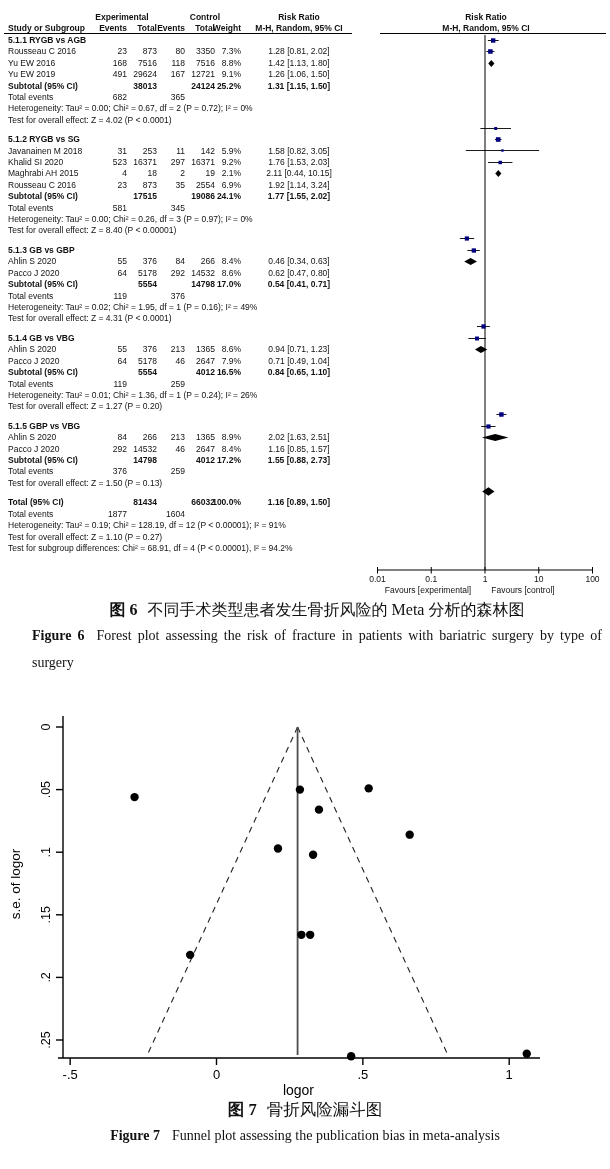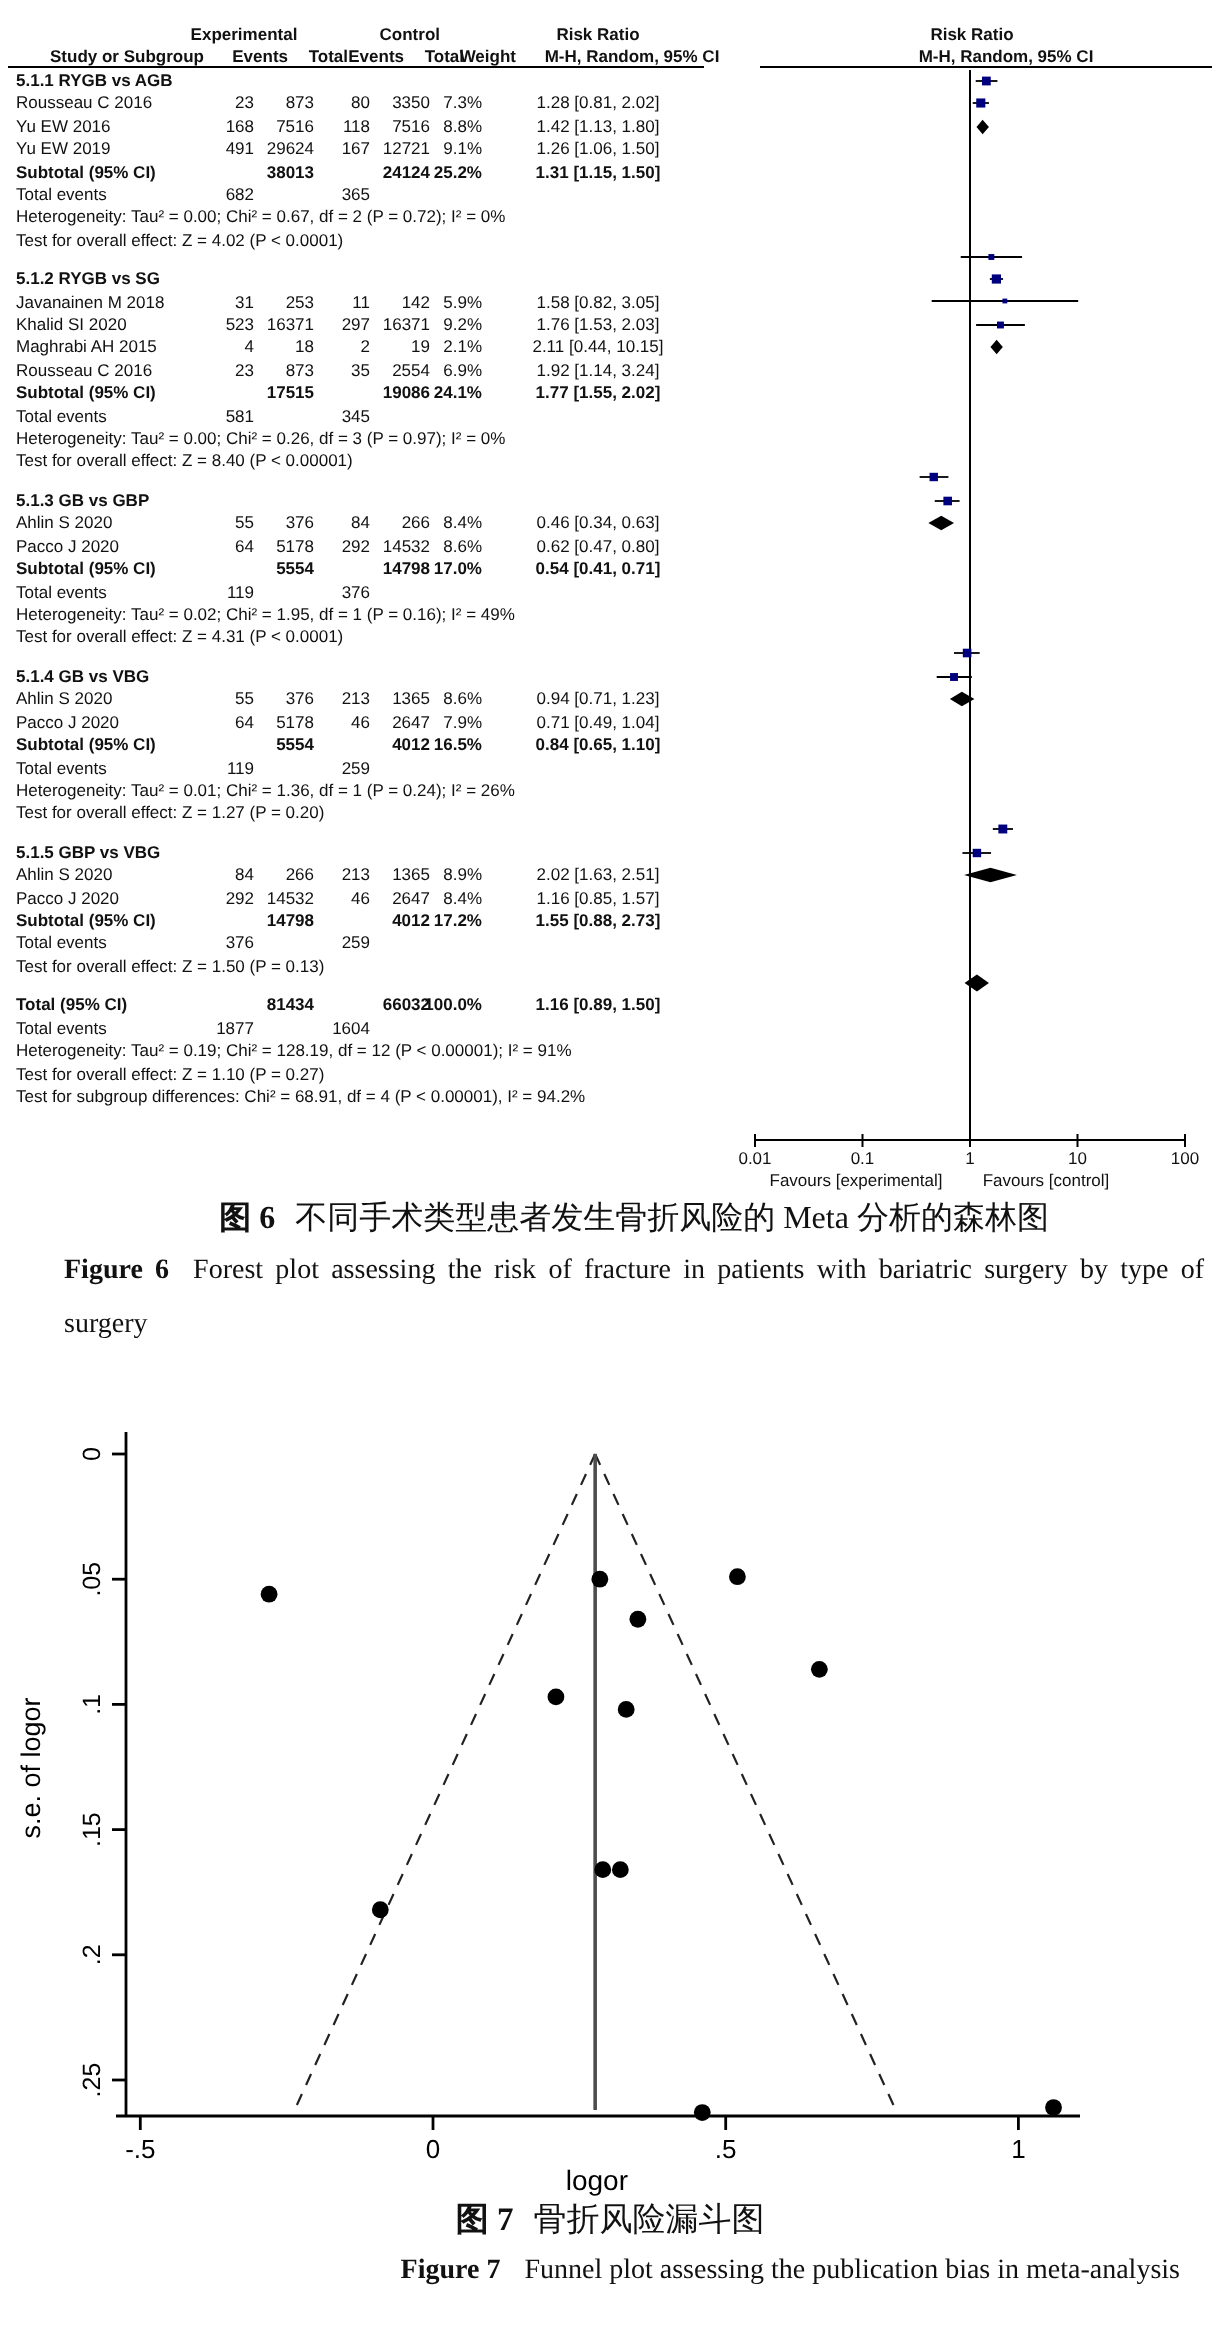--- a/index.html
+++ b/index.html
@@ -6,21 +6,21 @@
   .page{position:relative;width:610px;height:1169px;background:#fff;overflow:hidden;
         font-family:"Liberation Sans",sans-serif;color:#111;}
   
   #forest{position:absolute;left:0;top:12px;width:508px;}
   .fhead{position:relative;height:23px;font-size:8.5px;font-weight:bold;}
   .hc{position:absolute;white-space:nowrap;}
   .h-exp{left:87px;width:70px;top:0;text-align:center;}
   .h-ctl{left:150px;width:70px;top:0;text-align:right;}
   .h-rr1{left:248px;width:102px;top:0;text-align:center;}
   .h-rr2{left:386px;width:200px;top:0;text-align:center;}
-  .row2{top:11px;margin-left:17px;}
+  .row2{top:11px;}
   .h-study{left:8px;}
   .c-e1{left:87px;width:40px;}
   .c-t1{left:117px;width:40px;}
   .c-e2{left:145px;width:40px;}
   .c-t2{left:175px;width:40px;}
   .c-w{left:201px;width:40px;}
   .c-rr{left:248px;width:102px;}
   .h-mh2{left:386px;width:200px;text-align:center;}
   .r{text-align:right;}
   .ctr{text-align:center;}
@@ -33,21 +33,21 @@
   .cell{position:absolute;top:0;}
   .name{left:8px;}
   .bold{font-weight:bold;}
   #forest-svg{position:absolute;left:0;pointer-events:none;}
   
   .cap{position:absolute;left:0;width:610px;font-family:"Liberation Serif",serif;}
   .cap-zh{text-align:center;font-size:16px;line-height:24px;}
   .cap-zh b{margin-right:10px;}
   .cap-en{font-size:14px;line-height:27px;padding:0 20px;text-align:justify;}
   .cap-en b{margin-right:12px;}
-  .cap-en.center{text-align:right;}
+  .cap-en.center{text-align:center;}
   #cap6{top:598px;margin-left:12px;}
   #cap7{top:1098px;}
   #cap7 .cap-zh{font-size:16.5px;}
   
   #funnel{position:absolute;left:0;top:706px;width:610px;height:392px;}
 </style>
 </head>
 <body>
 
 <div class="page">

